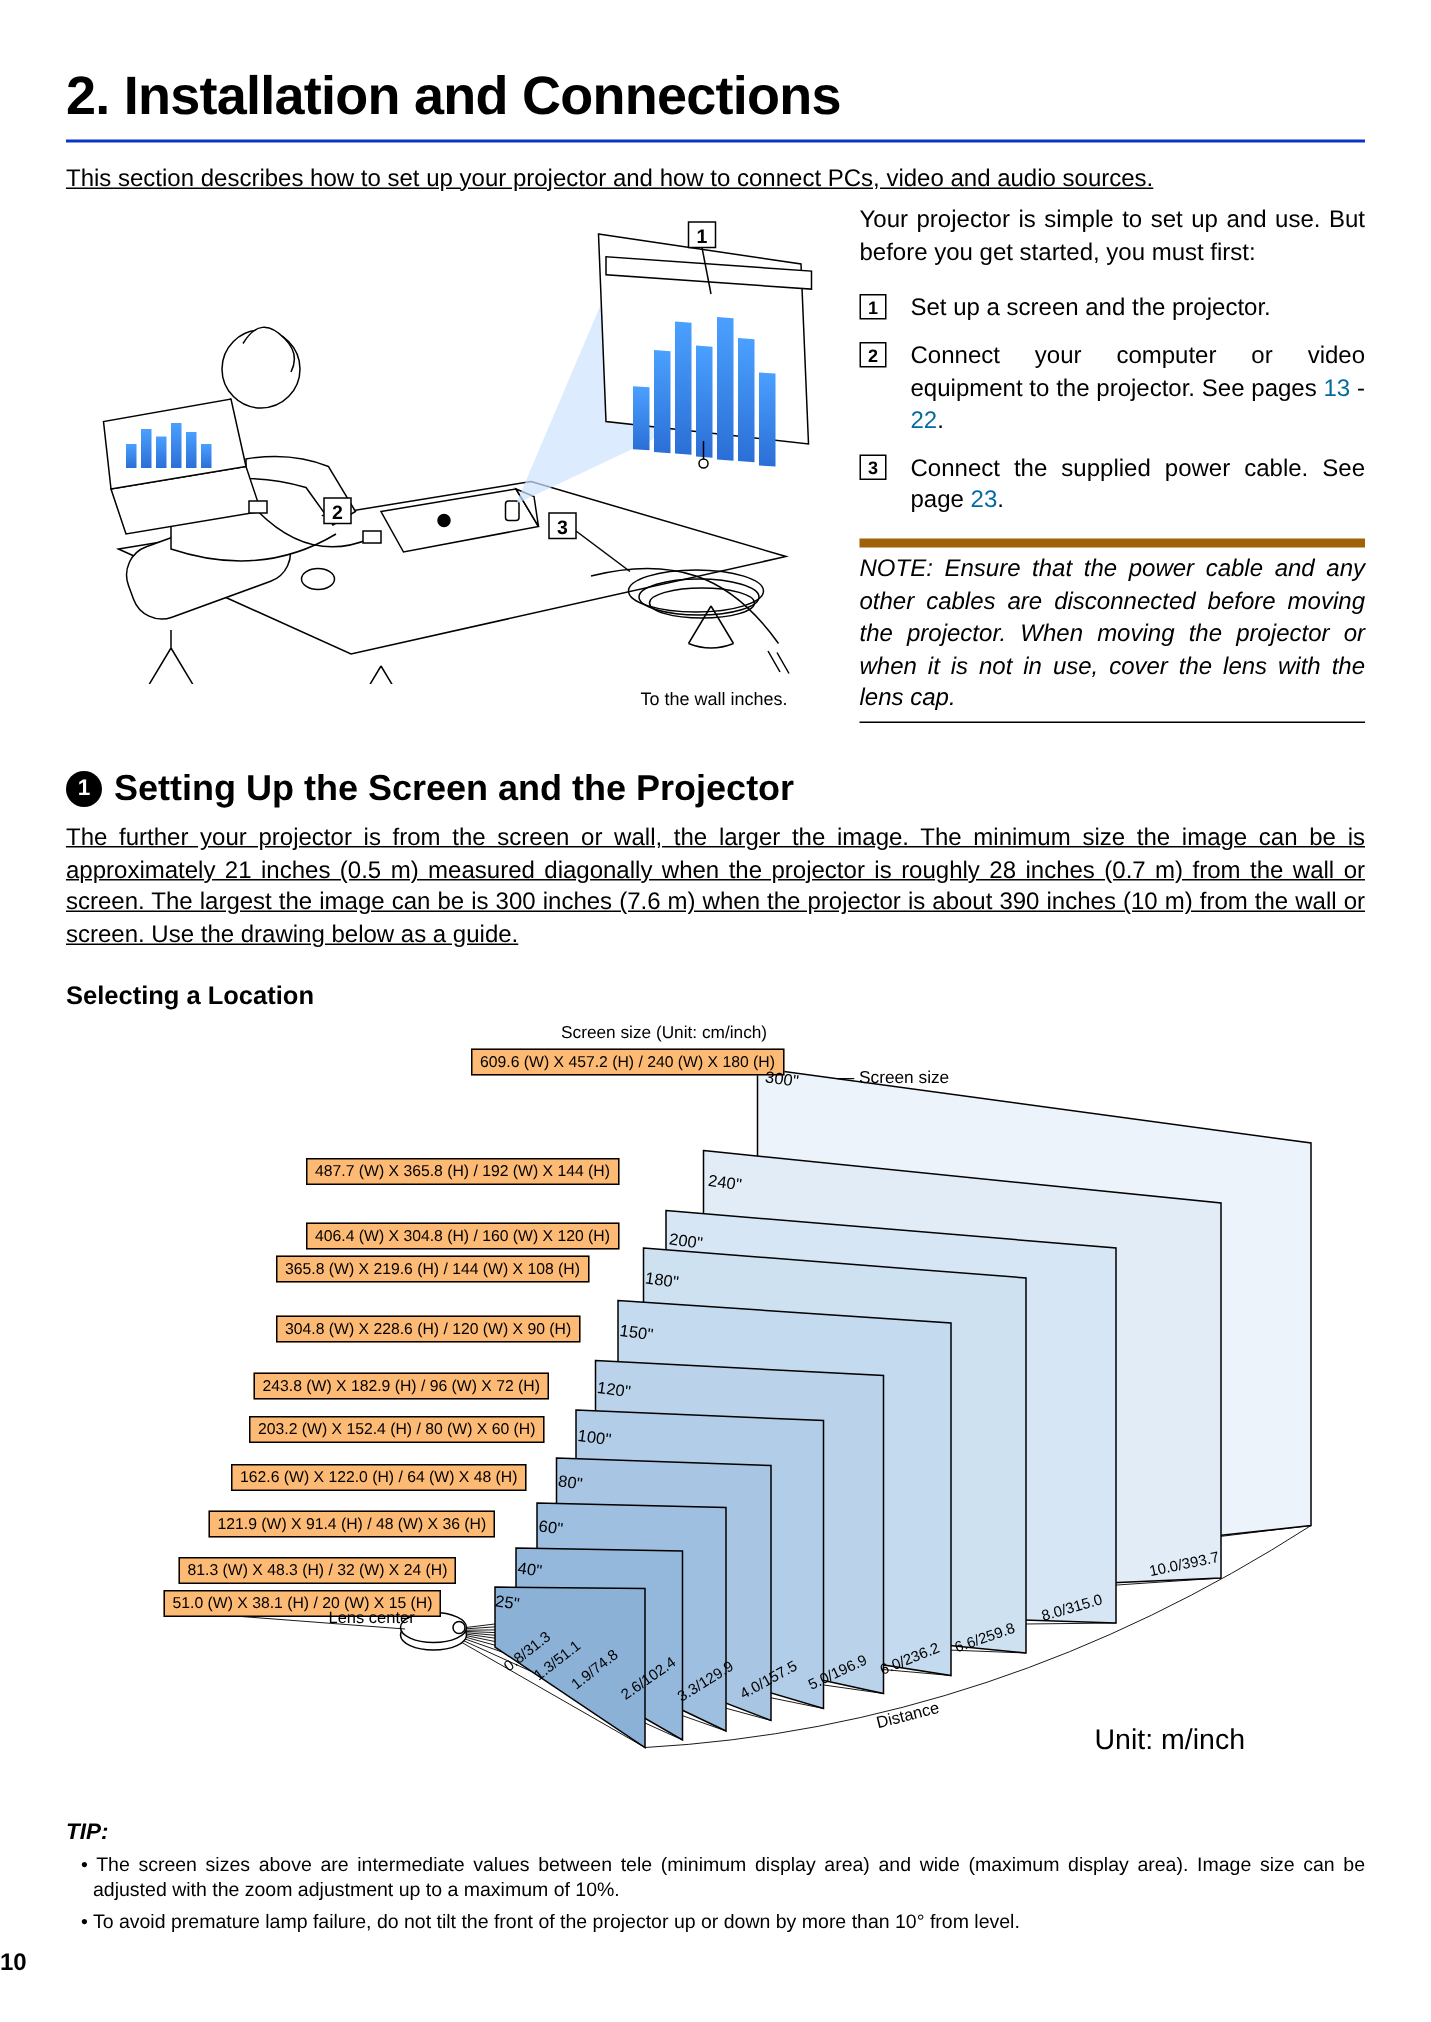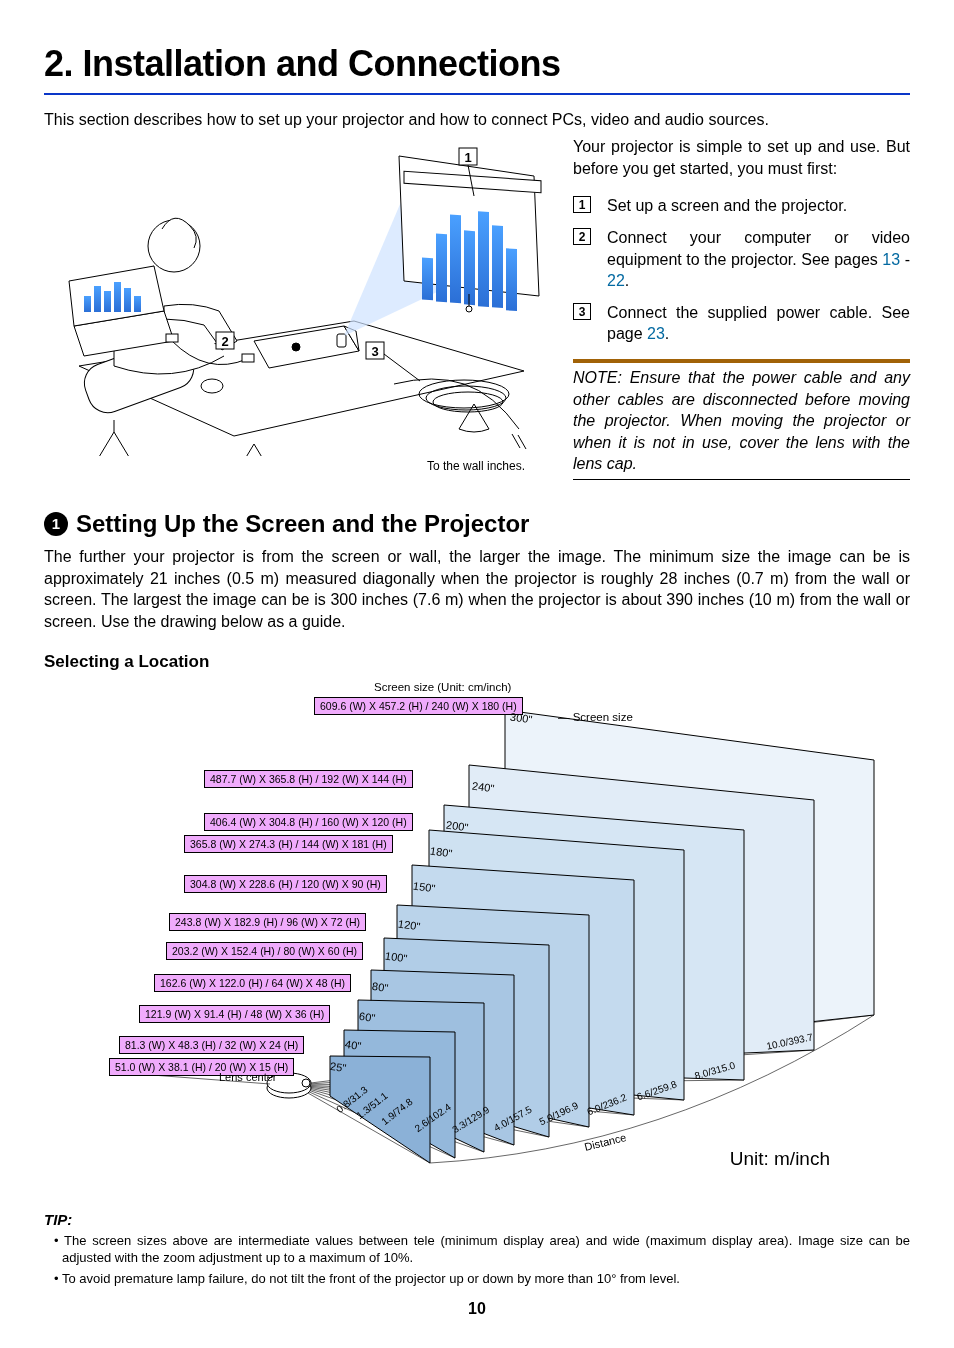--- a/index.html
+++ b/index.html
@@ -68,21 +68,21 @@
     border: 1.2px solid #000;
     font-size: 12px;
     font-weight: 700;
     line-height: 16px;
     text-align: center;
     box-sizing: border-box;
   }
   a.link, .plink { color: #0369a1; text-decoration: none; }
 
   .note {
-    border-top: 4px solid #a16207;
+    border-top: 6px solid #a16207;
     border-bottom: 1px solid #000;
     font-style: italic;
     padding: 4px 0;
     margin-top: 14px;
     text-align: justify;
   }
 
   
   h2.sec {
     font-size: 24px;
@@ -93,41 +93,41 @@
     gap: 8px;
   }
   .circnum {
     display: inline-flex;
     width: 24px; height: 24px;
     background: #000; color: #fff;
     border-radius: 50%;
     align-items: center; justify-content: center;
     font-size: 15px; font-weight: 900;
   }
-  p.body { margin: 6px 0; text-align: justify; }
+  p.body { margin: 6px 0; text-align: justify; text-decoration: underline; }
 
   h3.sub {
     font-size: 17px;
     font-weight: 900;
     margin: 18px 0 6px 0;
   }
 
   
   .throw-wrap { position: relative; height: 510px; margin-top: 4px; }
 
   .throw-wrap .title {
     position: absolute;
     font-size: 11.5px;
   }
   .throw-wrap .szlbl {
     position: absolute;
     font-size: 10.5px;
     border: 1px solid #000;
     padding: 1px 5px;
-    background: #f0abfc;
+    background: #fdba74;
     white-space: nowrap;
     text-align: right;
   }
   .throw-wrap .diag {
     position: absolute;
     font-size: 11px;
   }
   .throw-wrap .ax {
     position: absolute;
     font-size: 10px;
@@ -153,21 +153,21 @@
     margin-bottom: 3px;
     padding-left: 6px;
     text-indent: -8px;
   }
   ul.tip li::before { content: "• "; }
 
   .pagenum {
     position: absolute;
     bottom: 28px;
     left: 0; right: 0;
-    text-align: center;
+    text-align: left;
     font-weight: 900;
     font-size: 16px;
   }
 </style>
 </head>
 <body>
 
 <div class="page">
 
   <h1 class="chapter">2. Installation and Connections</h1>
@@ -345,21 +345,21 @@
 
     <div class="szlbl" style="left:270px;top:17px">609.6 (W) X 457.2 (H) / 240 (W) X 180 (H)</div>
     <div class="diag" style="left:466px;top:31px;transform:rotate(8deg)">300"</div>
 
     <div class="szlbl" style="left:160px;top:90px">487.7 (W) X 365.8 (H) / 192 (W) X 144 (H)</div>
     <div class="diag" style="left:428px;top:100px;transform:rotate(8deg)">240"</div>
 
     <div class="szlbl" style="left:160px;top:133px">406.4 (W) X 304.8 (H) / 160 (W) X 120 (H)</div>
     <div class="diag" style="left:402px;top:139px;transform:rotate(8deg)">200"</div>
 
-    <div class="szlbl" style="left:140px;top:155px">365.8 (W) X 274.3 (H) / 144 (W) X 181 (H)</div>
+    <div class="szlbl" style="left:140px;top:155px">365.8 (W) X 219.6 (H) / 144 (W) X 108 (H)</div>
     <div class="diag" style="left:386px;top:165px;transform:rotate(8deg)">180"</div>
 
     <div class="szlbl" style="left:140px;top:195px">304.8 (W) X 228.6 (H) / 120 (W) X 90 (H)</div>
     <div class="diag" style="left:369px;top:200px;transform:rotate(8deg)">150"</div>
 
     <div class="szlbl" style="left:125px;top:233px">243.8 (W) X 182.9 (H) / 96 (W) X 72 (H)</div>
     <div class="diag" style="left:354px;top:238px;transform:rotate(8deg)">120"</div>
 
     <div class="szlbl" style="left:122px;top:262px">203.2 (W) X 152.4 (H) / 80 (W) X 60 (H)</div>
     <div class="diag" style="left:341px;top:270px;transform:rotate(8deg)">100"</div>

